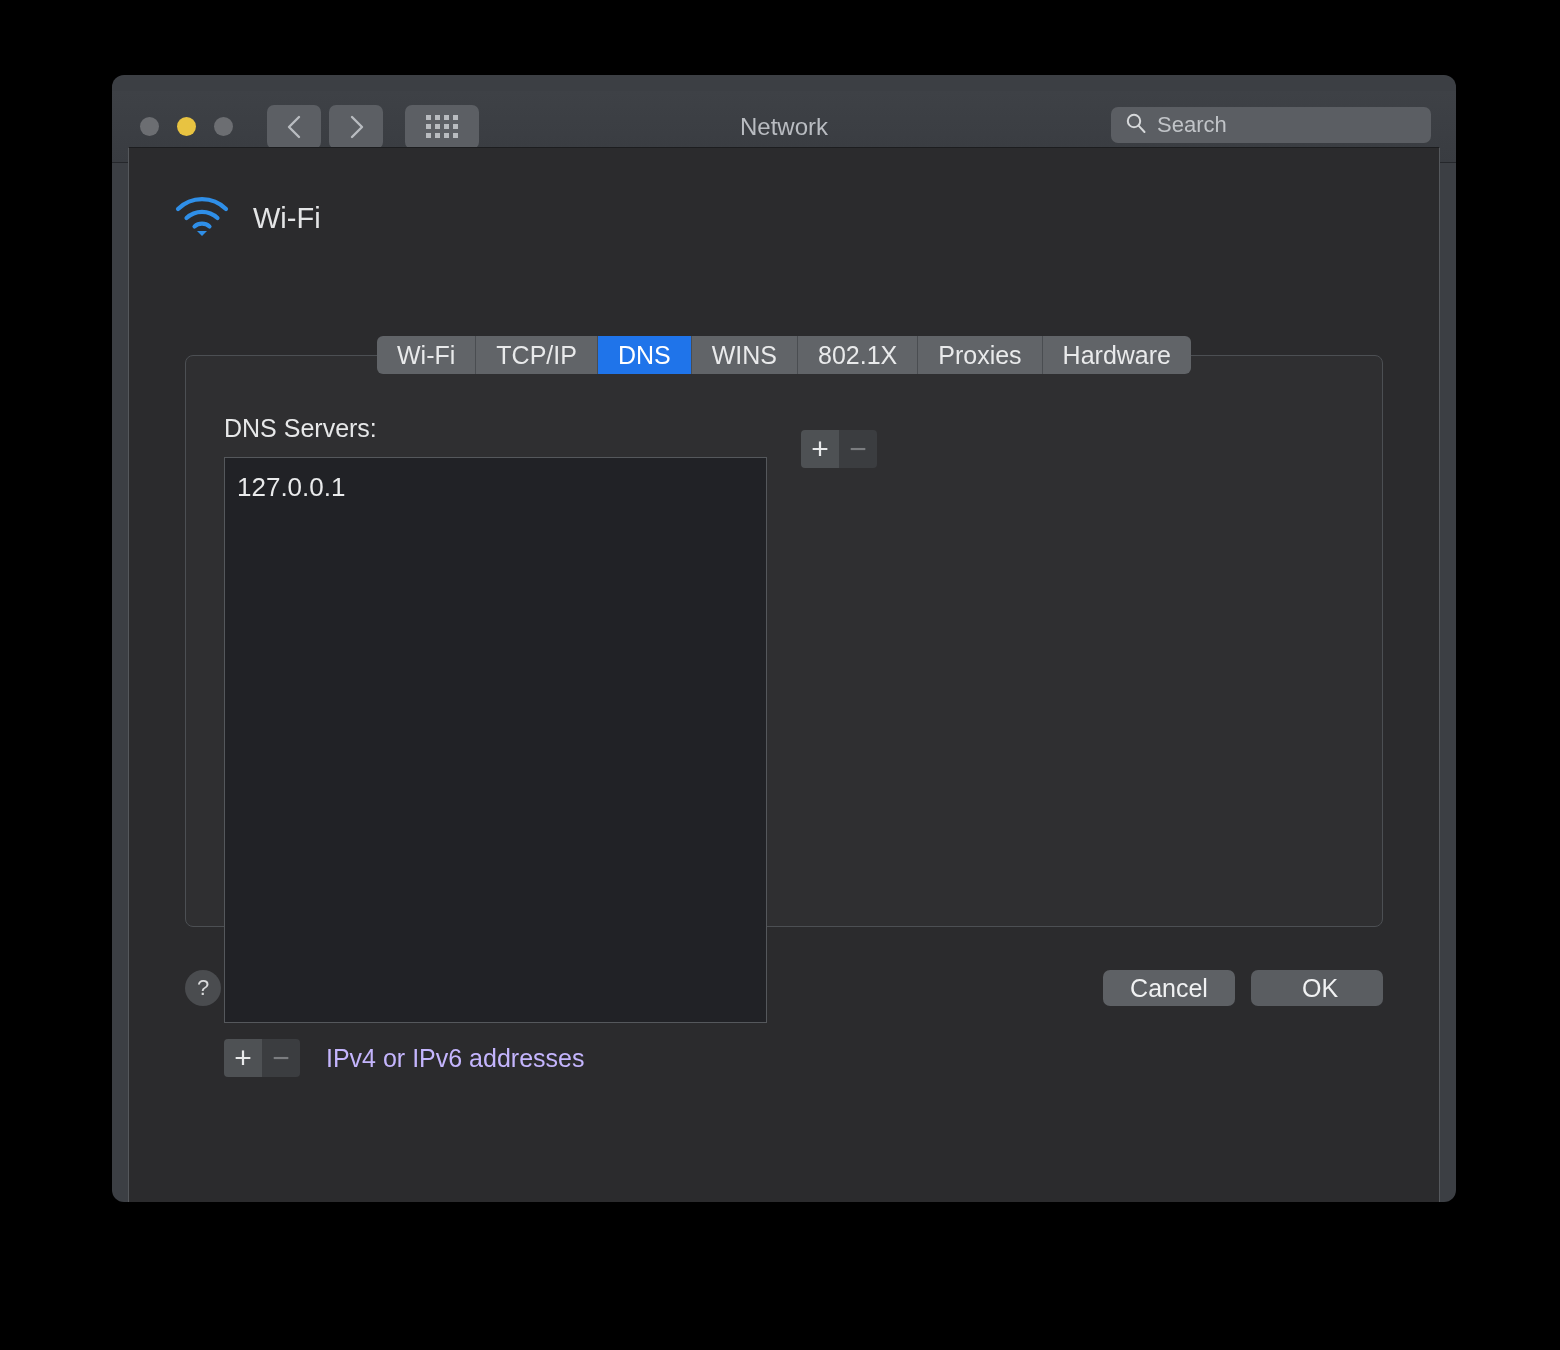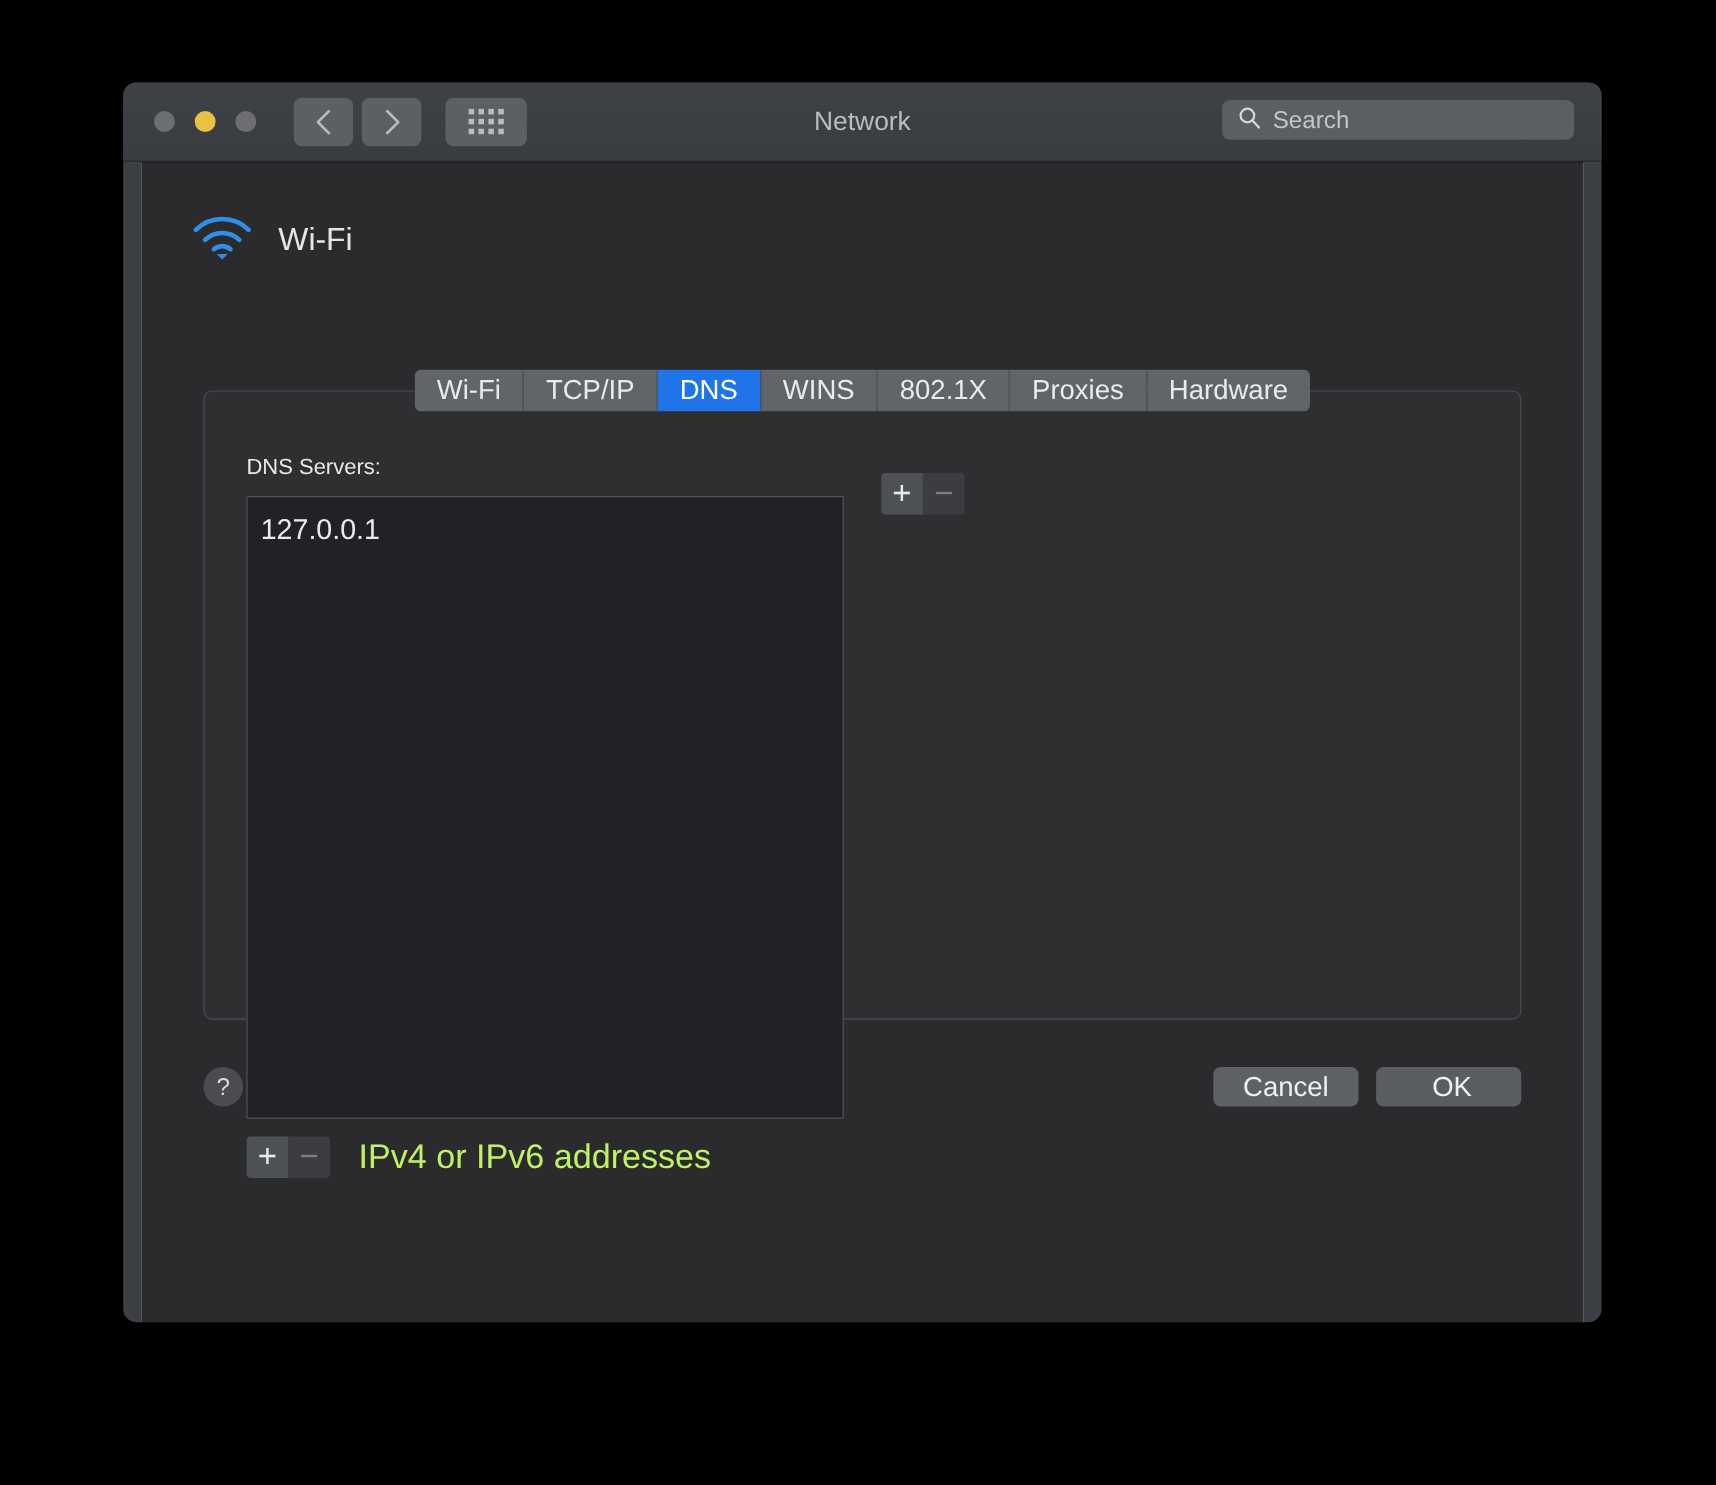--- a/index.html
+++ b/index.html
@@ -23,20 +23,21 @@
   }
 
   
   #titlebar {
     position: relative;
     height: 72px;
     background: linear-gradient(#3e4146, #393c41);
     border-bottom: 1px solid #25272b;
     display: flex;
     align-items: center;
+    margin-top: 16px;
   }
   .traffic-lights {
     display: flex; gap: 18px;
     margin-left: 28px;
   }
   .light { width: 19px; height: 19px; border-radius: 50%; }
   .light.close { background: #6c6e72; }
   .light.min   { background: #e8c341; }
   .light.zoom  { background: #6c6e72; }
 
@@ -134,21 +135,21 @@
     background: #2f2f31;
   }
 
   #cols {
     display: flex;
     padding: 58px 38px 0 38px;
     gap: 34px;
   }
   .col { flex: 1 1 0; min-width: 0; }
   .col-label {
-    font-size: 20px;
+    font-size: 25px;
     color: #e7e8e9;
     margin-bottom: 14px;
   }
   .listbox {
     height: 566px;
     background: #212226;
     border: 1px solid #55585c;
     padding: 11px 0 0 0;
   }
   .listrow {
@@ -172,21 +173,21 @@
   }
   .sbtn {
     width: 38px; height: 38px;
     background: #4e5154;
     display: flex; align-items: center; justify-content: center;
     font-size: 30px;
     color: #e9eaeb;
     line-height: 1;
   }
   .sbtn.minus { background: #3b3d40; color: #7b7d80; }
-  .hint { font-size: 31px; color: #bef264; }
+  .hint { font-size: 25px; color: #c4b5fd; }
 
   
   #footer {
     position: absolute;
     left: 42px; right: 42px;
     top: 800px; height: 80px;
     display: flex; align-items: center;
   }
   #help-btn {
     width: 36px; height: 36px;

